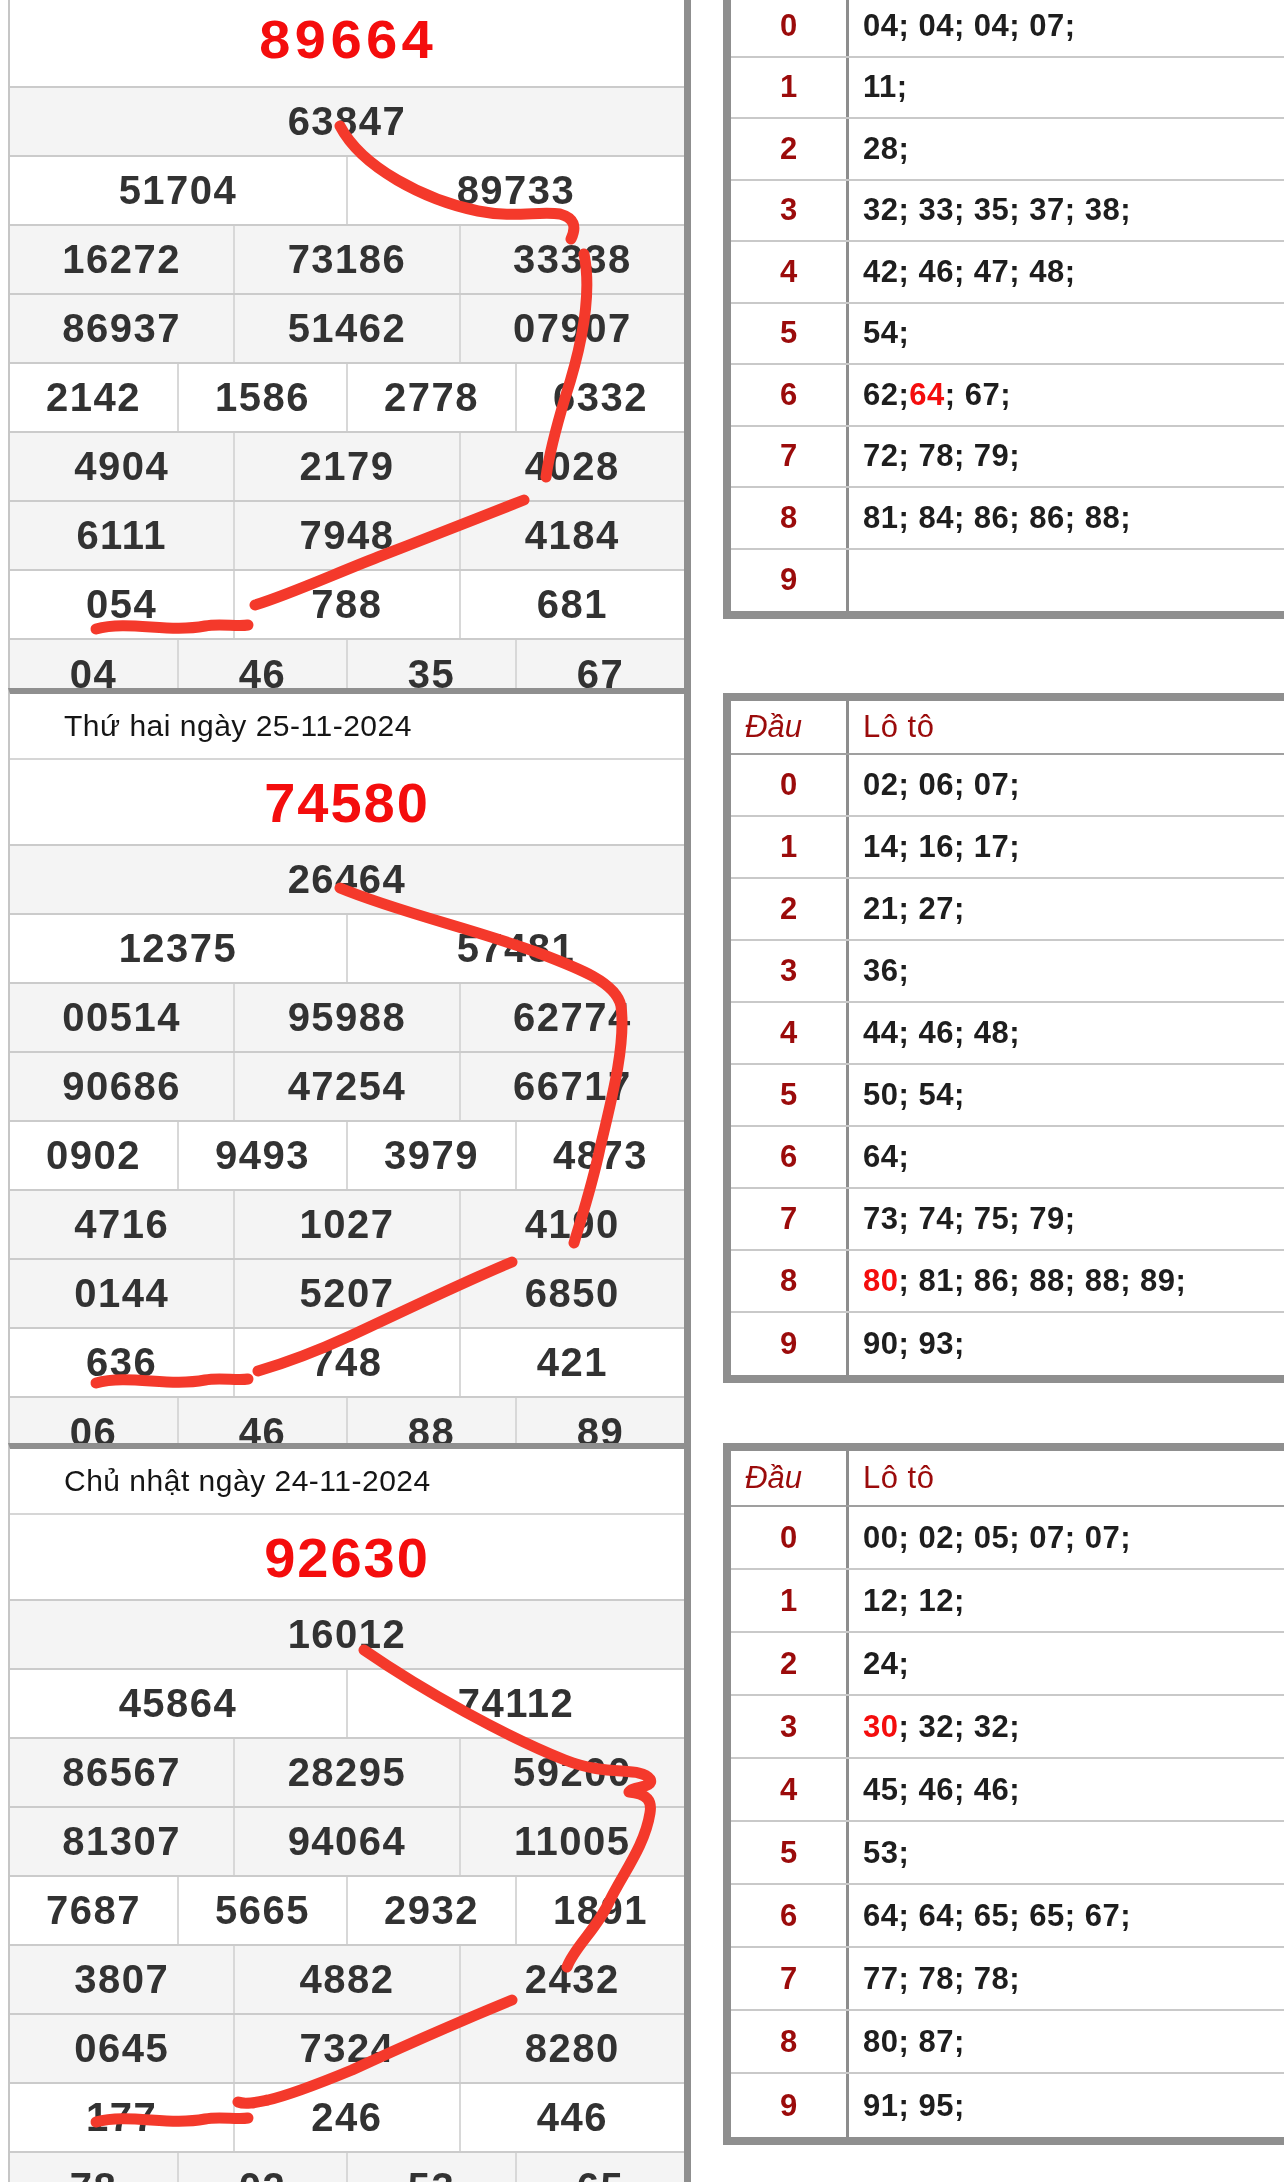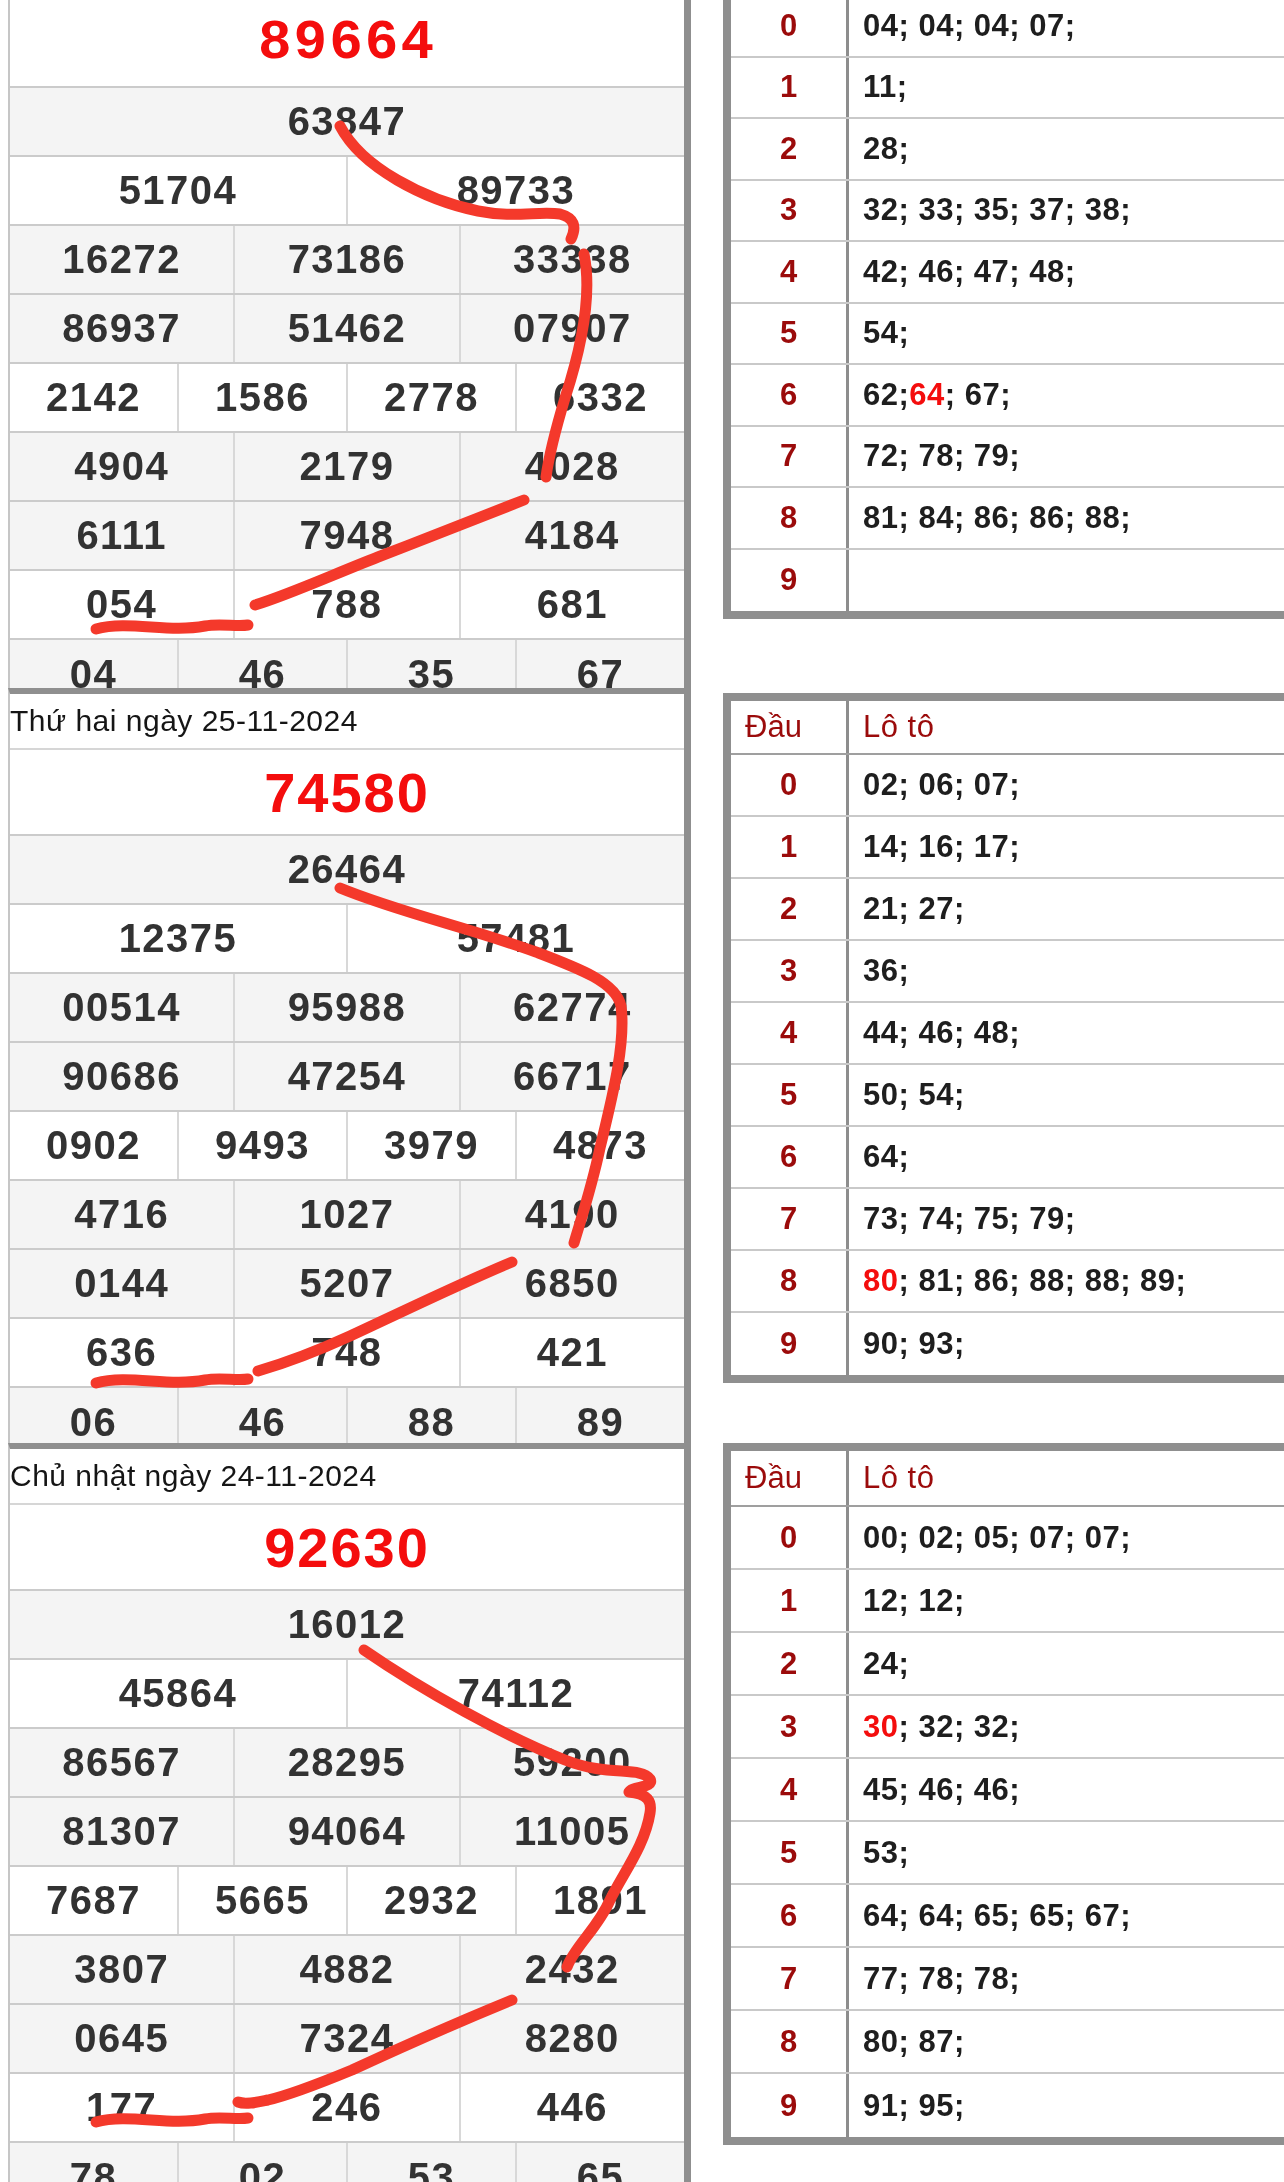--- a/index.html
+++ b/index.html
@@ -19,21 +19,21 @@
   }
   .ltable.bordered-top{border-top:6px solid var(--outer);}
   .lt0{top:0;}
   .lt1{top:688px;}
   .lt2{top:1443px;}
   .row{display:flex;box-sizing:border-box;height:69px;border-bottom:2px solid var(--line);}
   .row:last-child{border-bottom:none;}
   .row.shade{background:var(--shade);}
   .row-db{height:86px;}
   .lt0 .row-db{height:88px;font-family:Liberation Mono, monospace;}
-  .row-date{height:56px;align-items:center;border-bottom:2px solid #d6d6d6;}
+  .row-date{height:66px;align-items:center;padding-left:54px;border-bottom:2px solid #d6d6d6;}
   .row-date span{font-size:30px;color:#151515;letter-spacing:0.5px;}
   .cell{flex:1;display:flex;align-items:center;justify-content:center;box-sizing:border-box;}
   .cell.cdiv{border-left:2px solid #d8d8d8;}
   .cell span{font-size:40px;font-weight:bold;color:var(--num);letter-spacing:1.5px;}
   .cell span.db-num{font-size:56px;color:var(--red);letter-spacing:2px;}
   
   .rtable{
     position:absolute;left:723px;width:561px;box-sizing:border-box;background:#fff;
     border-left:8px solid var(--outer);border-bottom:8px solid var(--outer);
   }
@@ -45,21 +45,21 @@
   .rt1 .lrow{height:62px;}
   .rt2 .lrow{height:63px;}
   .lrow:last-child{border-bottom:none;}
   .lrow.lhead{height:54px;border-bottom:2px solid #9f9f9f;}
   .rt2 .lrow.lhead{height:56px;}
   .dcell{width:118px;box-sizing:border-box;border-right:3px solid #8d8d8d;
     display:flex;align-items:center;justify-content:center;
     font-size:31px;font-weight:bold;color:var(--darkred);}
   .vcell{flex:1;display:flex;align-items:center;padding-left:14px;
     font-size:31px;font-weight:bold;color:#1e1e1e;letter-spacing:0.5px;white-space:nowrap;overflow:hidden;}
-  .lhead .dcell{justify-content:flex-start;padding-left:14px;font-weight:normal;}
+  .lhead .dcell{justify-content:flex-start;padding-left:14px;font-weight:normal;font-style:italic;}
   .lhead .vcell{font-weight:normal;color:var(--darkred);}
   .vcell span.hl{color:var(--red);}
   
   #pen{position:absolute;left:0;top:0;width:1284px;height:2182px;z-index:6;pointer-events:none;}
   #pen path{fill:none;stroke:var(--pen);stroke-width:11px;stroke-linecap:round;stroke-linejoin:round;}
 </style>
 </head>
 <body>
 
 <div id="lt0" class="ltable lt0">

